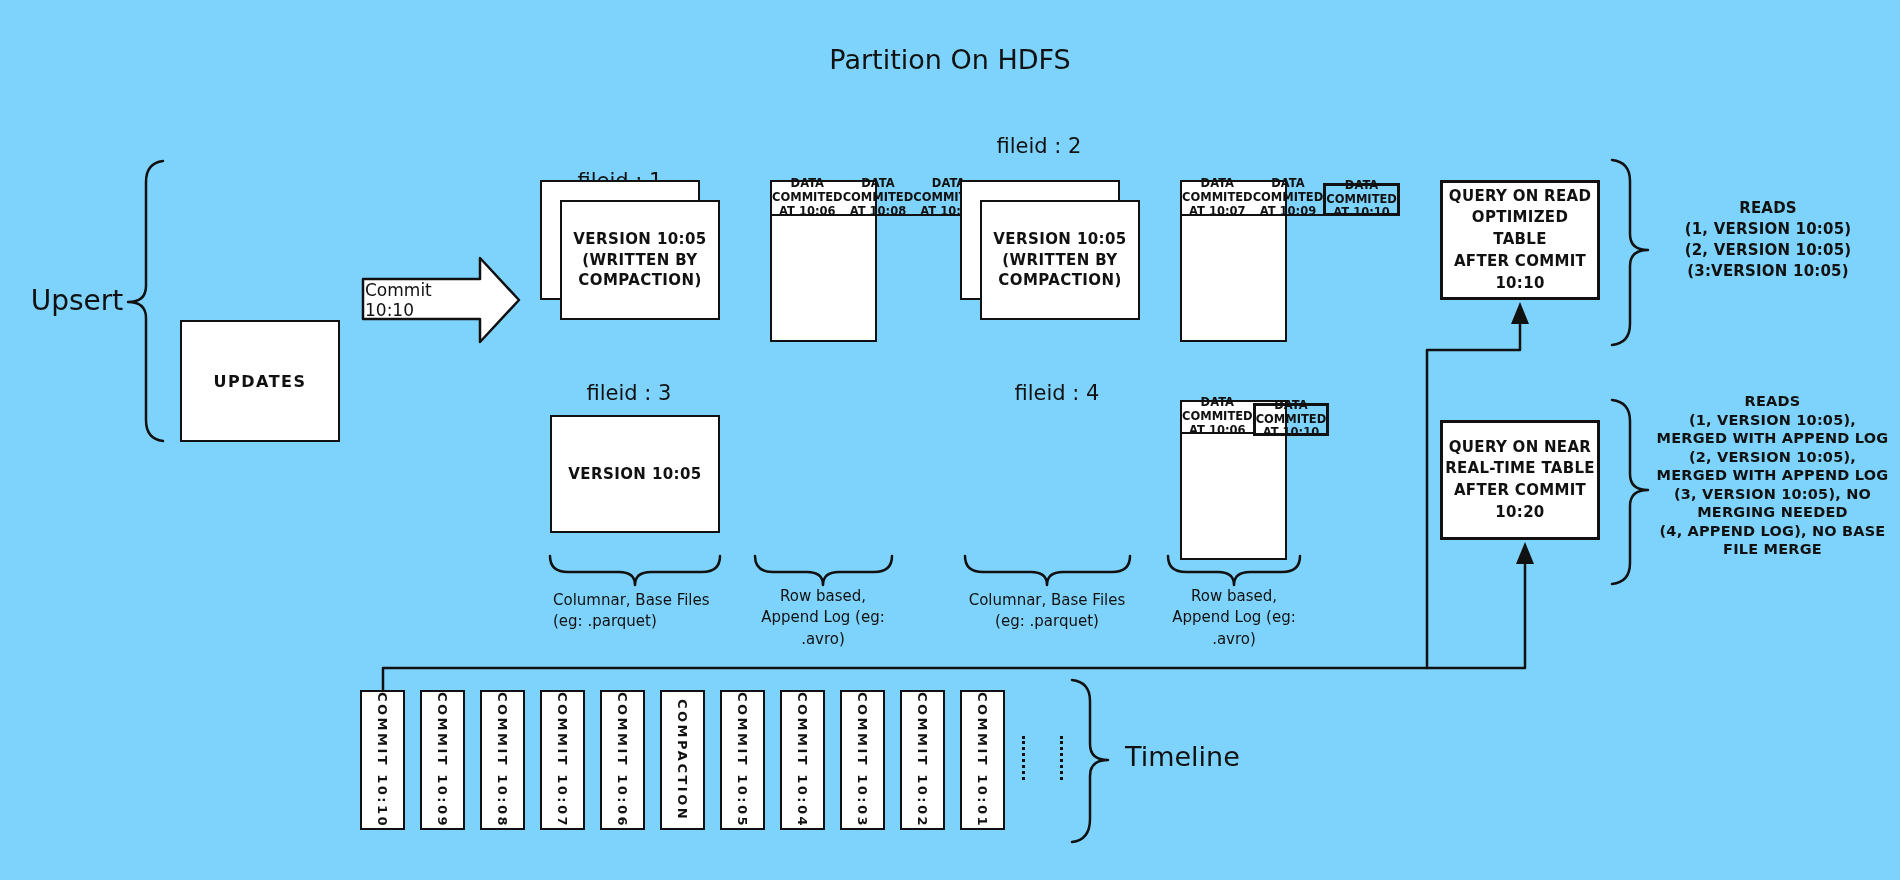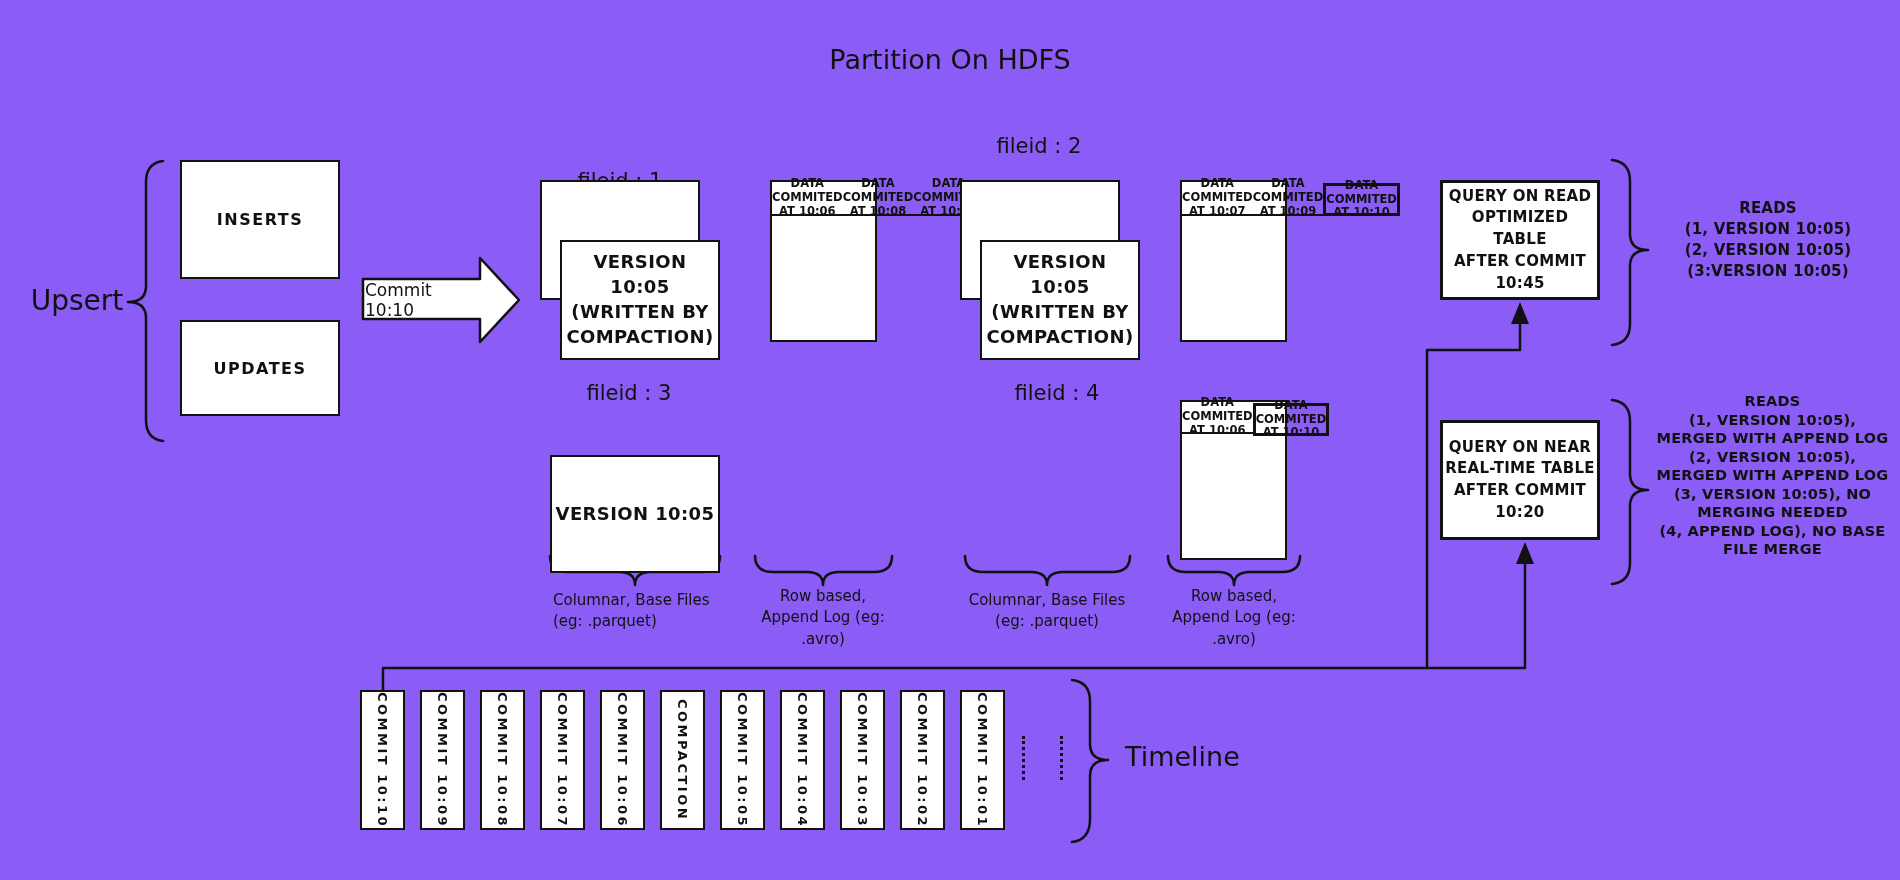--- a/index.html
+++ b/index.html
@@ -1,31 +1,31 @@
 <!DOCTYPE html>
 <html><head>
 <meta charset="utf-8">
 <style>
   html,body{margin:0;padding:0;background:#fff;}
   #canvas{
-    position:relative;width:1900px;height:880px;background:#8b5cf6;overflow:hidden;
+    position:relative;width:1900px;height:880px;background:#7dd3fc;overflow:hidden;
     font-family:"DejaVu Sans","Liberation Sans",sans-serif;color:#111;
   }
   .abs{position:absolute;}
   .hand{font-weight:normal;color:#111;}
   .ctr{text-align:center;}
   .box{
     position:absolute;background:#fff;border:2.5px solid #111;
     display:flex;align-items:center;justify-content:center;
     text-align:center;white-space:pre-line;box-sizing:border-box;
   }
   .biglabel{font-size:27px;}
   .fileid{font-size:21px;}
   .boxlabel{font-weight:bold;font-size:16px;letter-spacing:1.5px;}
-  .verlabel{font-weight:bold;font-size:18px;line-height:1.38;letter-spacing:.4px;margin-top:40px;}
+  .verlabel{font-weight:bold;font-size:15px;line-height:1.38;letter-spacing:.4px;}
   .querybox{border-width:3px;font-weight:bold;font-size:15px;line-height:1.45;letter-spacing:.3px;}
   .reads{position:absolute;font-weight:bold;white-space:pre-line;letter-spacing:.2px;}
   .legend{position:absolute;font-size:15px;line-height:1.42;white-space:pre-line;text-align:center;}
   .logbox{position:absolute;background:#fff;border:2.5px solid #111;box-sizing:border-box;display:flex;flex-direction:row;}
   .le{height:34px;border-bottom:2px solid #111;display:flex;align-items:center;justify-content:center;
       text-align:center;font-weight:bold;font-size:11.5px;line-height:1.2;white-space:pre-line;box-sizing:border-box;}
   .lgap{height:10px;border-bottom:2px solid #111;box-sizing:border-box;}
   .lthick{height:33px;border:3px solid #111;margin:1px 0;display:flex;align-items:center;justify-content:center;
       text-align:center;font-weight:bold;font-size:11.5px;line-height:1.2;white-space:pre-line;box-sizing:border-box;}
   .tlrow{position:absolute;left:360px;top:690px;display:flex;gap:15px;}
@@ -65,22 +65,21 @@
 
       <path d="M 1427,668 L 1427,350 L 1520,350 L 1520,323"></path>
     </g>
     <polygon fill="#111" points="1520,302 1511,324 1529,324"></polygon>
     <polygon fill="#111" points="1525,542 1516,564 1534,564"></polygon>
   </svg>
 
   <div class="abs hand biglabel ctr" style="left:0;top:44px;width:1900px;">Partition On HDFS</div>
 
   <div class="abs hand" style="left:22px;top:284px;width:110px;text-align:center;font-size:28px;">Upsert</div>
-  <div class="box boxlabel" style="left:180px;top:160px;width:160px;height:119px;border-width:2px;">INSERTS</div>
-  <div class="box boxlabel" style="left:180px;top:320px;width:160px;height:96px;border-width:2px;">UPDATES</div>
+  <div class="box boxlabel" style="left:180px;top:320px;width:160px;height:122px;border-width:2px;">UPDATES</div>
 
   <div class="abs hand" style="left:365px;top:281px;width:112px;height:38px;display:flex;align-items:center;justify-content:center;font-size:17px;">Commit 10:10</div>
 
   <div class="abs hand fileid ctr" style="left:545px;top:134px;width:150px;margin-top:35px;">fileid : 1</div>
   <div class="box" style="left:540px;top:180px;width:160px;height:120px;"></div>
   <div class="box verlabel" style="left:560px;top:200px;width:160px;height:120px;">VERSION 10:05
 (WRITTEN BY
 COMPACTION)</div>
   <div class="logbox" style="left:770px;top:180px;width:107px;height:162px;">
     <div class="le">DATA COMMITED
@@ -125,21 +124,21 @@
 .avro)</div>
   <div class="legend hand ctr" style="left:957px;top:590px;width:180px;">Columnar, Base Files
 (eg: .parquet)</div>
   <div class="legend hand ctr" style="left:1143px;top:586px;width:182px;">Row based,
 Append Log (eg:
 .avro)</div>
 
   <div class="box querybox" style="left:1440px;top:180px;width:160px;height:120px;">QUERY ON READ
 OPTIMIZED TABLE
 AFTER COMMIT
-10:45</div>
+10:10</div>
   <div class="reads ctr" style="left:1648px;top:198px;width:240px;font-size:15px;line-height:1.4;">READS
 (1, VERSION 10:05)
 (2, VERSION 10:05)
 (3:VERSION 10:05)</div>
 
   <div class="box querybox" style="left:1440px;top:420px;width:160px;height:120px;">QUERY ON NEAR
 REAL-TIME TABLE
 AFTER COMMIT
 10:20</div>
   <div class="reads ctr" style="left:1645px;top:392px;width:255px;font-size:14.5px;line-height:1.28;">READS

